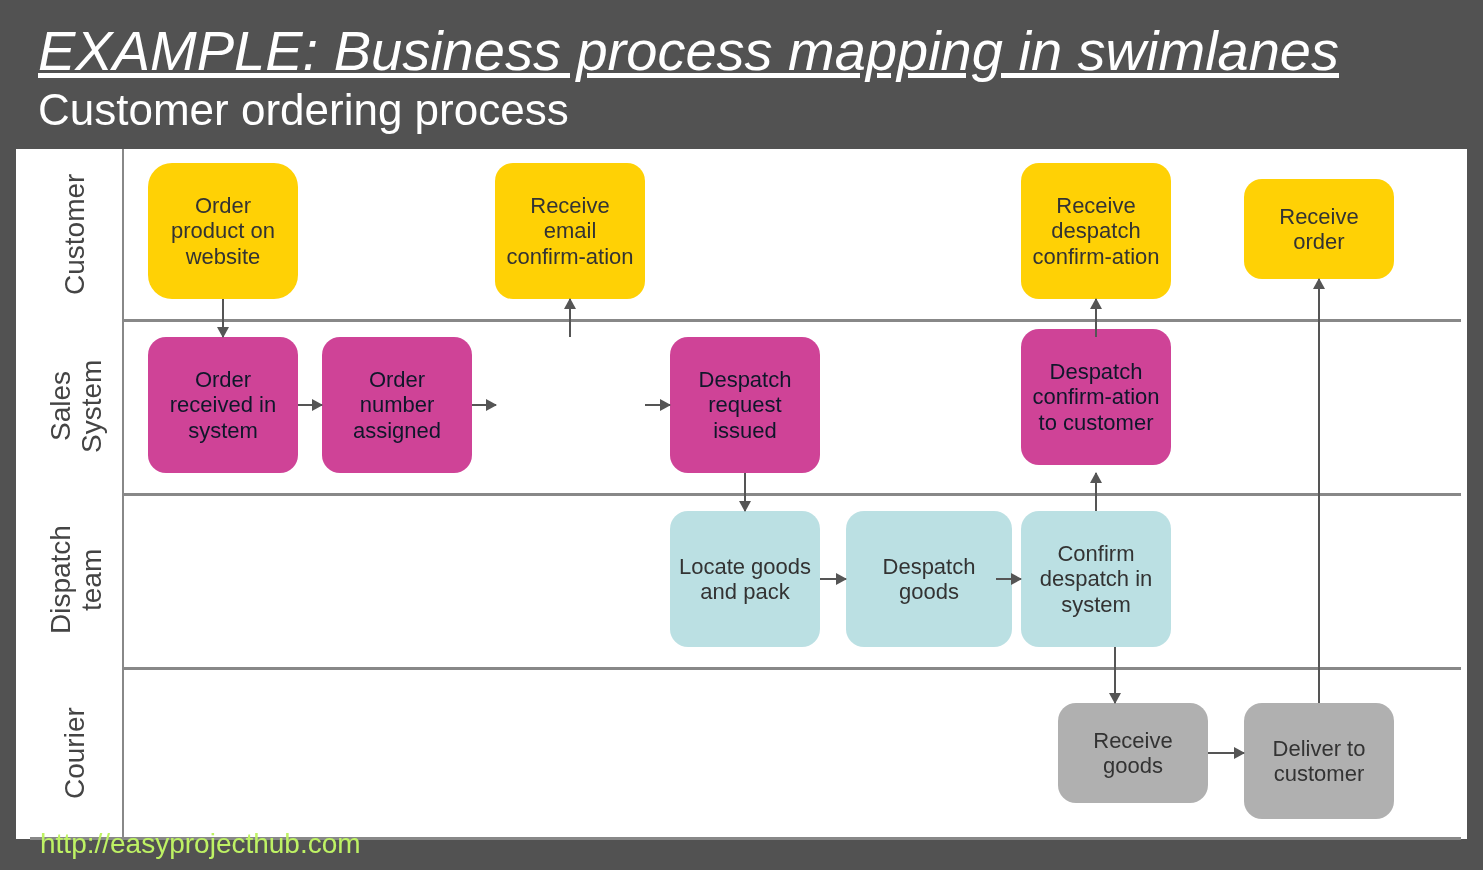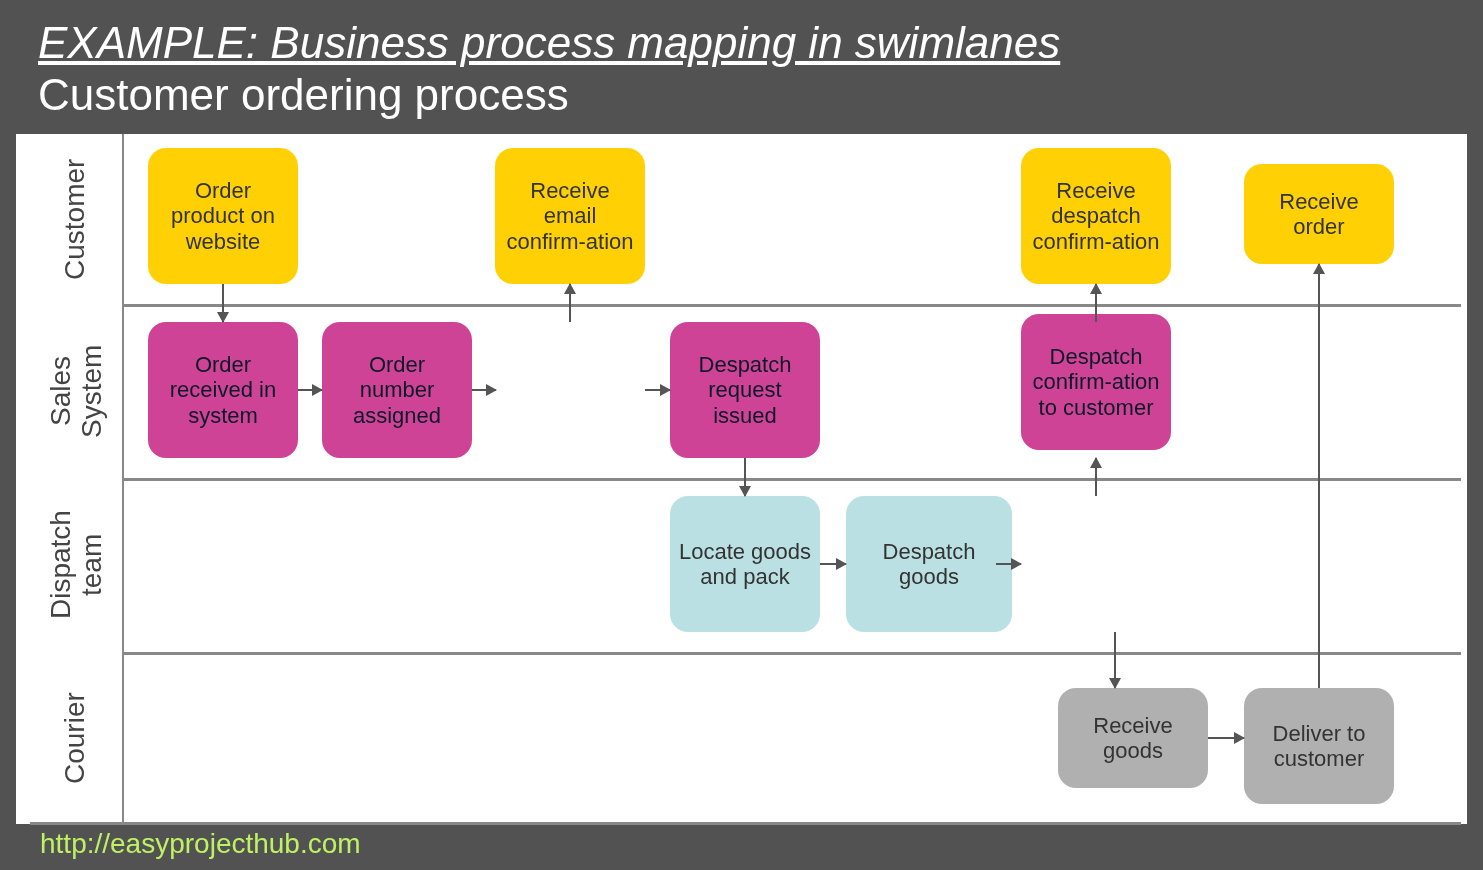--- a/index.html
+++ b/index.html
@@ -14,21 +14,21 @@
     position: relative;
     width: 1483px;
     height: 870px;
     background: #525252;
     padding: 14px;
   }
   .title {
     color: #fff;
     font-style: italic;
     text-decoration: underline;
-    font-size: 44px;
+    font-size: 56px;
     font-weight: 400;
     padding-left: 24px;
     padding-top: 4px;
   }
   .subtitle {
     color: #fff;
     font-size: 44px;
     font-weight: 400;
     padding-left: 24px;
     margin-top: 2px;
@@ -141,32 +141,33 @@
     <div class="hline" style="top:518px;"></div>
     <div class="hline" style="top:688px;left:14px;"></div>
 
     <div class="lane-label" style="left:44px;top:0;height:170px;">Customer</div>
     <div class="lane-label" style="left:30px;top:170px;height:174px;">Sales
 System</div>
     <div class="lane-label" style="left:30px;top:344px;height:174px;">Dispatch
 team</div>
     <div class="lane-label" style="left:44px;top:518px;height:172px;">Courier</div>
 
-    <div class="box yellow" style="left:132px;top:14px;width:150px;height:136px;">Order product on website</div>
+    <div class="box yellow" style="left:132px;top:14px;width:150px;height:136px;border-radius:24px;">Order product on website</div>
     <div class="box yellow" style="left:479px;top:14px;width:150px;height:136px;">Receive email confirm-ation</div>
     <div class="box yellow" style="left:1005px;top:14px;width:150px;height:136px;">Receive despatch confirm-ation</div>
     <div class="box yellow" style="left:1228px;top:30px;width:150px;height:100px;">Receive order</div>
 
     <div class="box magenta" style="left:132px;top:188px;width:150px;height:136px;">Order received in system</div>
     <div class="box magenta" style="left:306px;top:188px;width:150px;height:136px;">Order number assigned</div>
     <div class="box magenta" style="left:654px;top:188px;width:150px;height:136px;">Despatch request issued</div>
     <div class="box magenta" style="left:1005px;top:180px;width:150px;height:136px;">Despatch confirm-ation to customer</div>
 
     <div class="box teal" style="left:654px;top:362px;width:150px;height:136px;">Locate goods and pack</div>
     <div class="box teal" style="left:830px;top:362px;width:166px;height:136px;">Despatch goods</div>
+    <div class="box teal" style="left:1005px;top:362px;width:150px;height:136px;">Confirm despatch in system</div>
 
     <div class="box grey" style="left:1042px;top:554px;width:150px;height:100px;">Receive goods</div>
     <div class="box grey" style="left:1228px;top:554px;width:150px;height:116px;">Deliver to customer</div>
 
     <div class="arrow-v down" style="left:206px;top:150px;height:38px;"></div>
 
     <div class="arrow-h" style="left:282px;top:255px;width:24px;"></div>
 
     <div class="arrow-h" style="left:456px;top:255px;width:24px;"></div>
 

